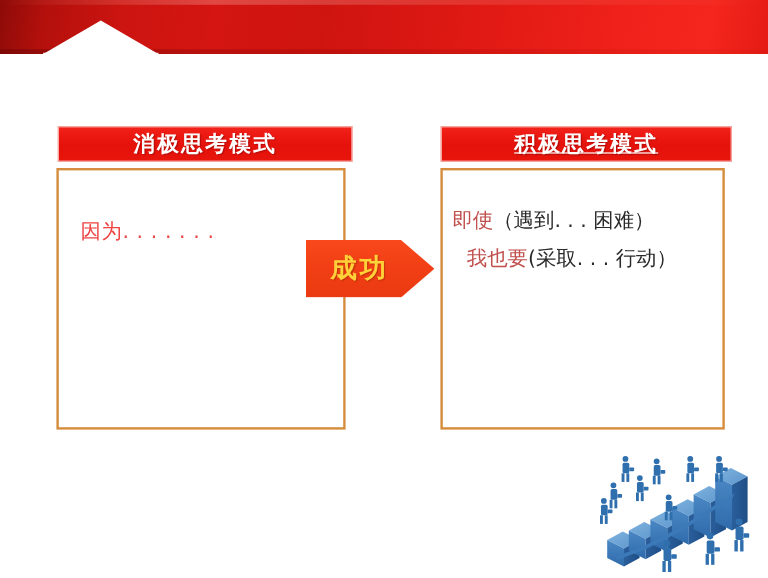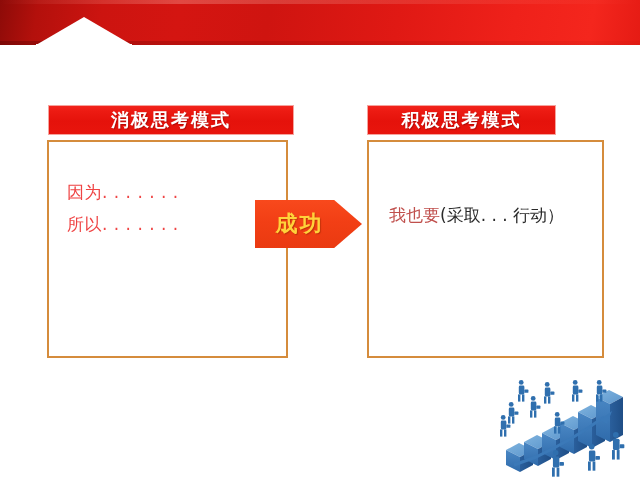--- a/index.html
+++ b/index.html
@@ -93,21 +93,21 @@
     align-items: center;
     justify-content: center;
     color: #ffffff;
     font-size: 18px;
     font-weight: bold;
     letter-spacing: 2px;
     text-shadow: 1px 1px 1px rgba(120,0,0,0.45);
     text-align: right;
   }
   #header-left  { left: 48px;  top: 105px; width: 246px; }
-  #header-right { left: 367px; top: 105px; width: 189px; }
+  #header-right { left: 367px; top: 105px; width: 243px; text-decoration: underline; }
 
   
   .content-box {
     position: absolute;
     border: 2px solid #d58c3c;
     box-sizing: border-box;
     background: #ffffff;
   }
   #box-left  { left: 47px;  top: 140px; width: 241px; height: 218px; }
   #box-right { left: 367px; top: 140px; width: 237px; height: 218px; }
@@ -184,26 +184,28 @@
     <div class="top-bar-base"></div>
   </div>
   <div class="top-notch"></div>
   <div class="top-notch-fill"></div>
 
   <div class="col-header" id="header-left">消极思考模式</div>
 
   <div class="content-box" id="box-left"></div>
 
   <div class="line-left" id="left-line-1">因为. . . . . . .</div>
-  <div class="line-left" id="left-line-2">所以. . . . . . .</div>
 
   <div class="col-header" id="header-right">积极思考模式</div>
 
   <div class="content-box" id="box-right"></div>
 
+  <div class="line-right" id="right-line-1">
+    <span class="accent">即使</span><span>（遇到. . . 困难）</span>
+  </div>
   <div class="line-right" id="right-line-2">
     <span class="accent">我也要</span><span>(采取. . . 行动）</span>
   </div>
 
   <div class="arrow" id="arrow-success">成功</div>
 
   <svg id="illustration" viewBox="0 0 148 108">
     <defs>
       <linearGradient id="barTop" x1="0" y1="0" x2="1" y2="1">
         <stop offset="0%" stop-color="#7fb3de"></stop>

